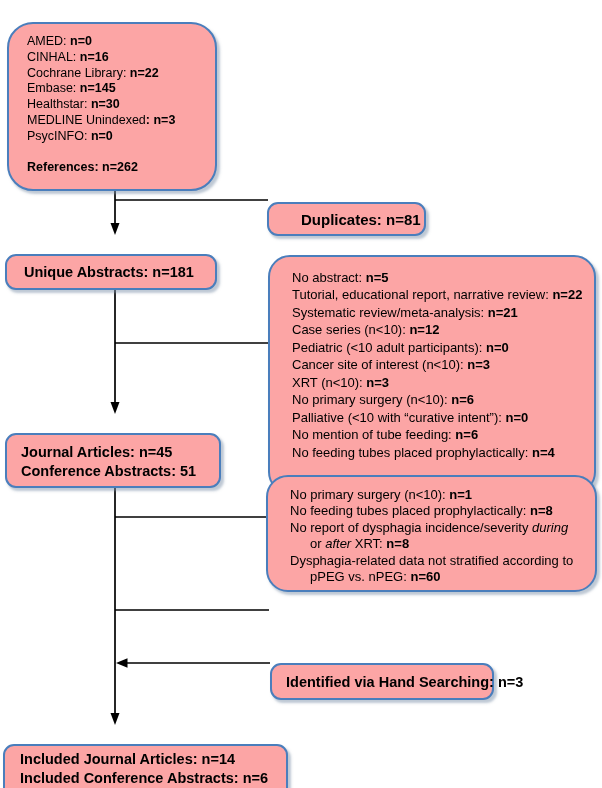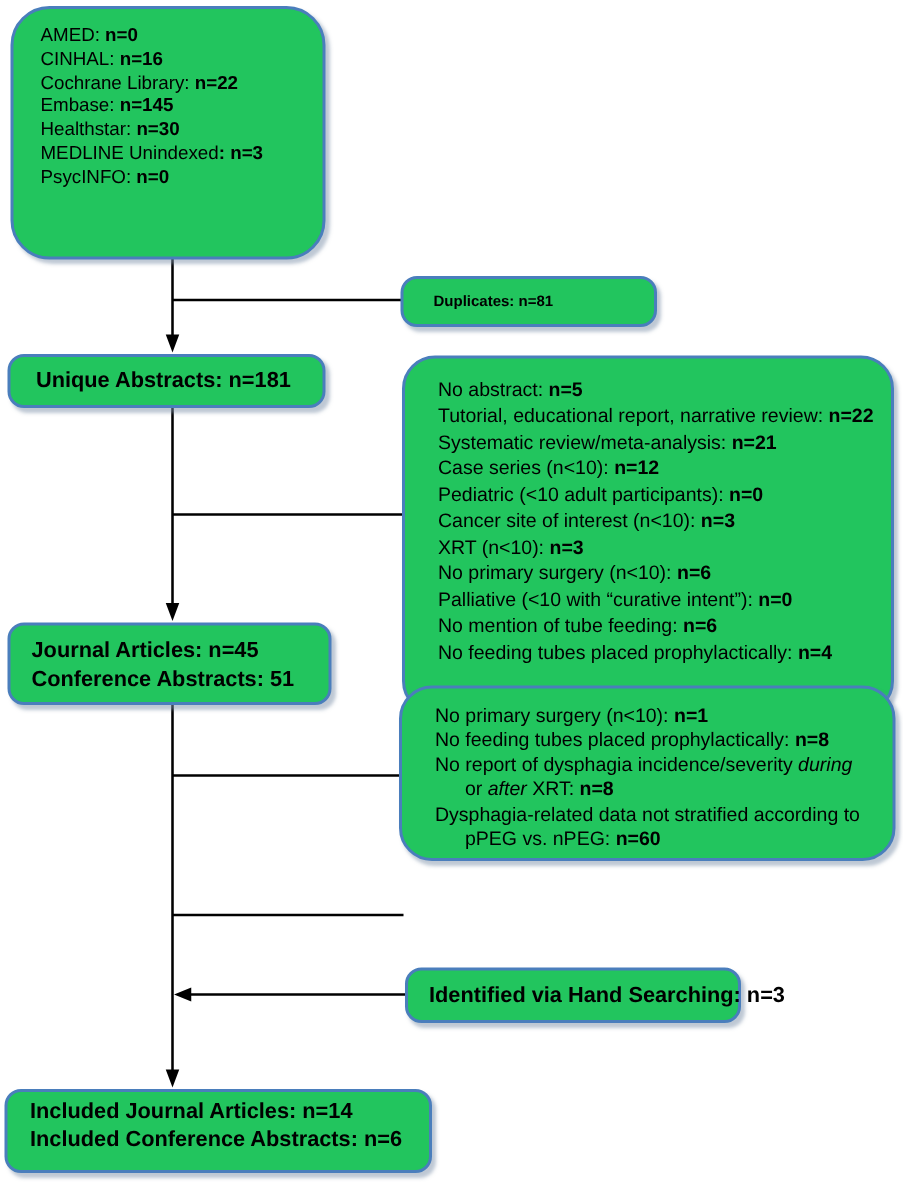--- a/index.html
+++ b/index.html
@@ -2,35 +2,36 @@
 <html style="--box-border: #4a7ebc;"><head>
 <meta charset="utf-8">
 <style>
   html,body{margin:0;padding:0;background:#fff;}
   .canvas{
     position:relative;width:602px;height:788px;background:#fff;overflow:hidden;
     font-family:"Liberation Sans","DejaVu Sans",sans-serif;color:#000;
   }
   svg.connectors{position:absolute;left:0;top:0;z-index:1;}
   .box{
-    position:absolute;z-index:2;background:#22c55e;box-sizing:border-box;
+    position:absolute;z-index:2;background:#fca5a5;box-sizing:border-box;
     border:2.7px solid var(--box-border,#4a7ebc);
     box-shadow:2.5px 3px 2.5px rgba(125,145,170,.5);
+    margin-top:18px;
   }
   .r-lg{border-radius:26px;}
   .r-md{border-radius:22px;}
   .r-sm{border-radius:11px;}
   .vcenter{display:flex;flex-direction:column;justify-content:center;}
   .line{white-space:nowrap;}
   .line.indent{padding-left:20px;}
   .seg.b{font-weight:bold;}
   .seg.i{font-style:italic;}
 
   #box-references{left:7px;top:4px;width:210px;height:169px;padding:10px 0 0 18px;font-size:12.5px;line-height:15.8px;}
-  #box-duplicates{left:267px;top:184px;width:171px;height:34px;padding-left:20px;font-size:10px;}
+  #box-duplicates{left:267px;top:184px;width:159px;height:34px;padding-left:32px;font-size:15px;}
   #box-unique-abstracts{left:5px;top:236px;width:212px;height:36px;padding-left:17px;font-size:14.5px;}
   #box-exclusion-round1{left:268px;top:237px;width:328px;height:239px;padding:12px 6px 0 22px;font-size:13px;line-height:17.45px;}
   #box-screening-counts{left:5px;top:415px;width:216px;height:55px;padding:8px 0 0 14px;font-size:14.5px;line-height:18.5px;}
   #box-exclusion-round2{left:266px;top:457px;width:331px;height:117px;padding:10px 6px 0 22px;font-size:13px;line-height:16.4px;}
   #box-duplicate-data{left:268px;top:590px;width:172px;height:38px;padding-left:20px;font-size:14.5px;}
   #box-hand-searching{left:270px;top:645px;width:224px;height:37px;padding-left:14px;font-size:14.5px;}
   #box-included{left:3px;top:726px;width:285px;height:56px;padding:4px 0 0 15px;font-size:14.5px;line-height:18.5px;}
 </style>
 </head>
 <body>
@@ -58,20 +59,21 @@
 
   <div class="box r-lg" id="box-references">
       <div class="line"><span class="seg">AMED: </span><span class="seg b">n=0</span></div>
       <div class="line"><span class="seg">CINHAL: </span><span class="seg b">n=16</span></div>
       <div class="line"><span class="seg">Cochrane Library: </span><span class="seg b">n=22</span></div>
       <div class="line"><span class="seg">Embase: </span><span class="seg b">n=145</span></div>
       <div class="line"><span class="seg">Healthstar: </span><span class="seg b">n=30</span></div>
       <div class="line"><span class="seg">MEDLINE Unindexed</span><span class="seg b">: n=3</span></div>
       <div class="line"><span class="seg">PsycINFO: </span><span class="seg b">n=0</span></div>
       <div class="line">&nbsp;</div>
+      <div class="line"><span class="seg b">References: n=262</span></div>
     </div>
 
   <div class="box r-sm vcenter" id="box-duplicates">
       <div class="line"><span class="seg b">Duplicates: n=81</span></div>
     </div>
 
   <div class="box r-sm vcenter" id="box-unique-abstracts">
       <div class="line"><span class="seg b">Unique Abstracts: n=181</span></div>
     </div>
 

